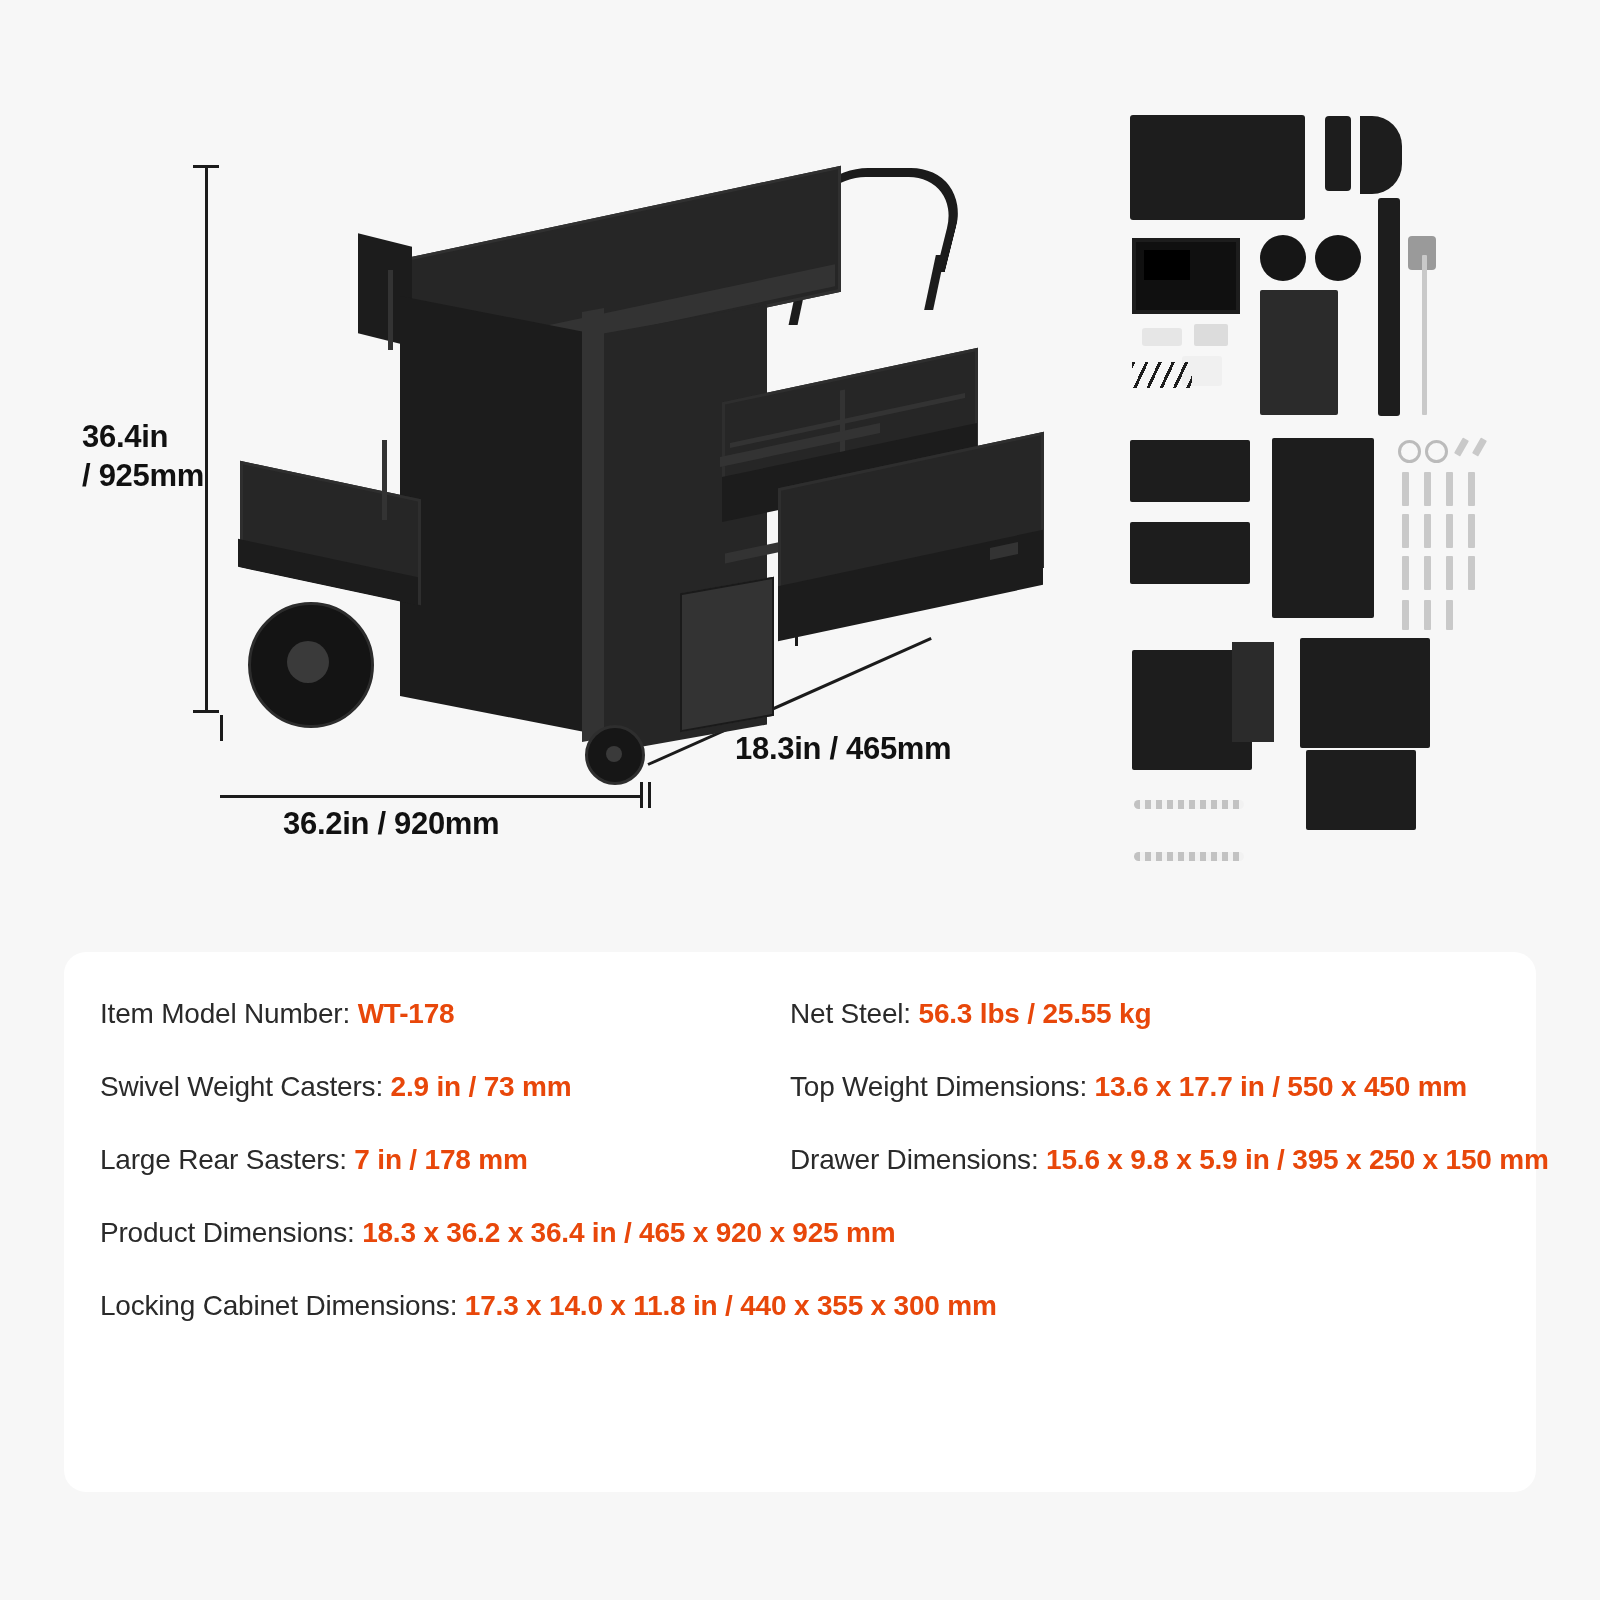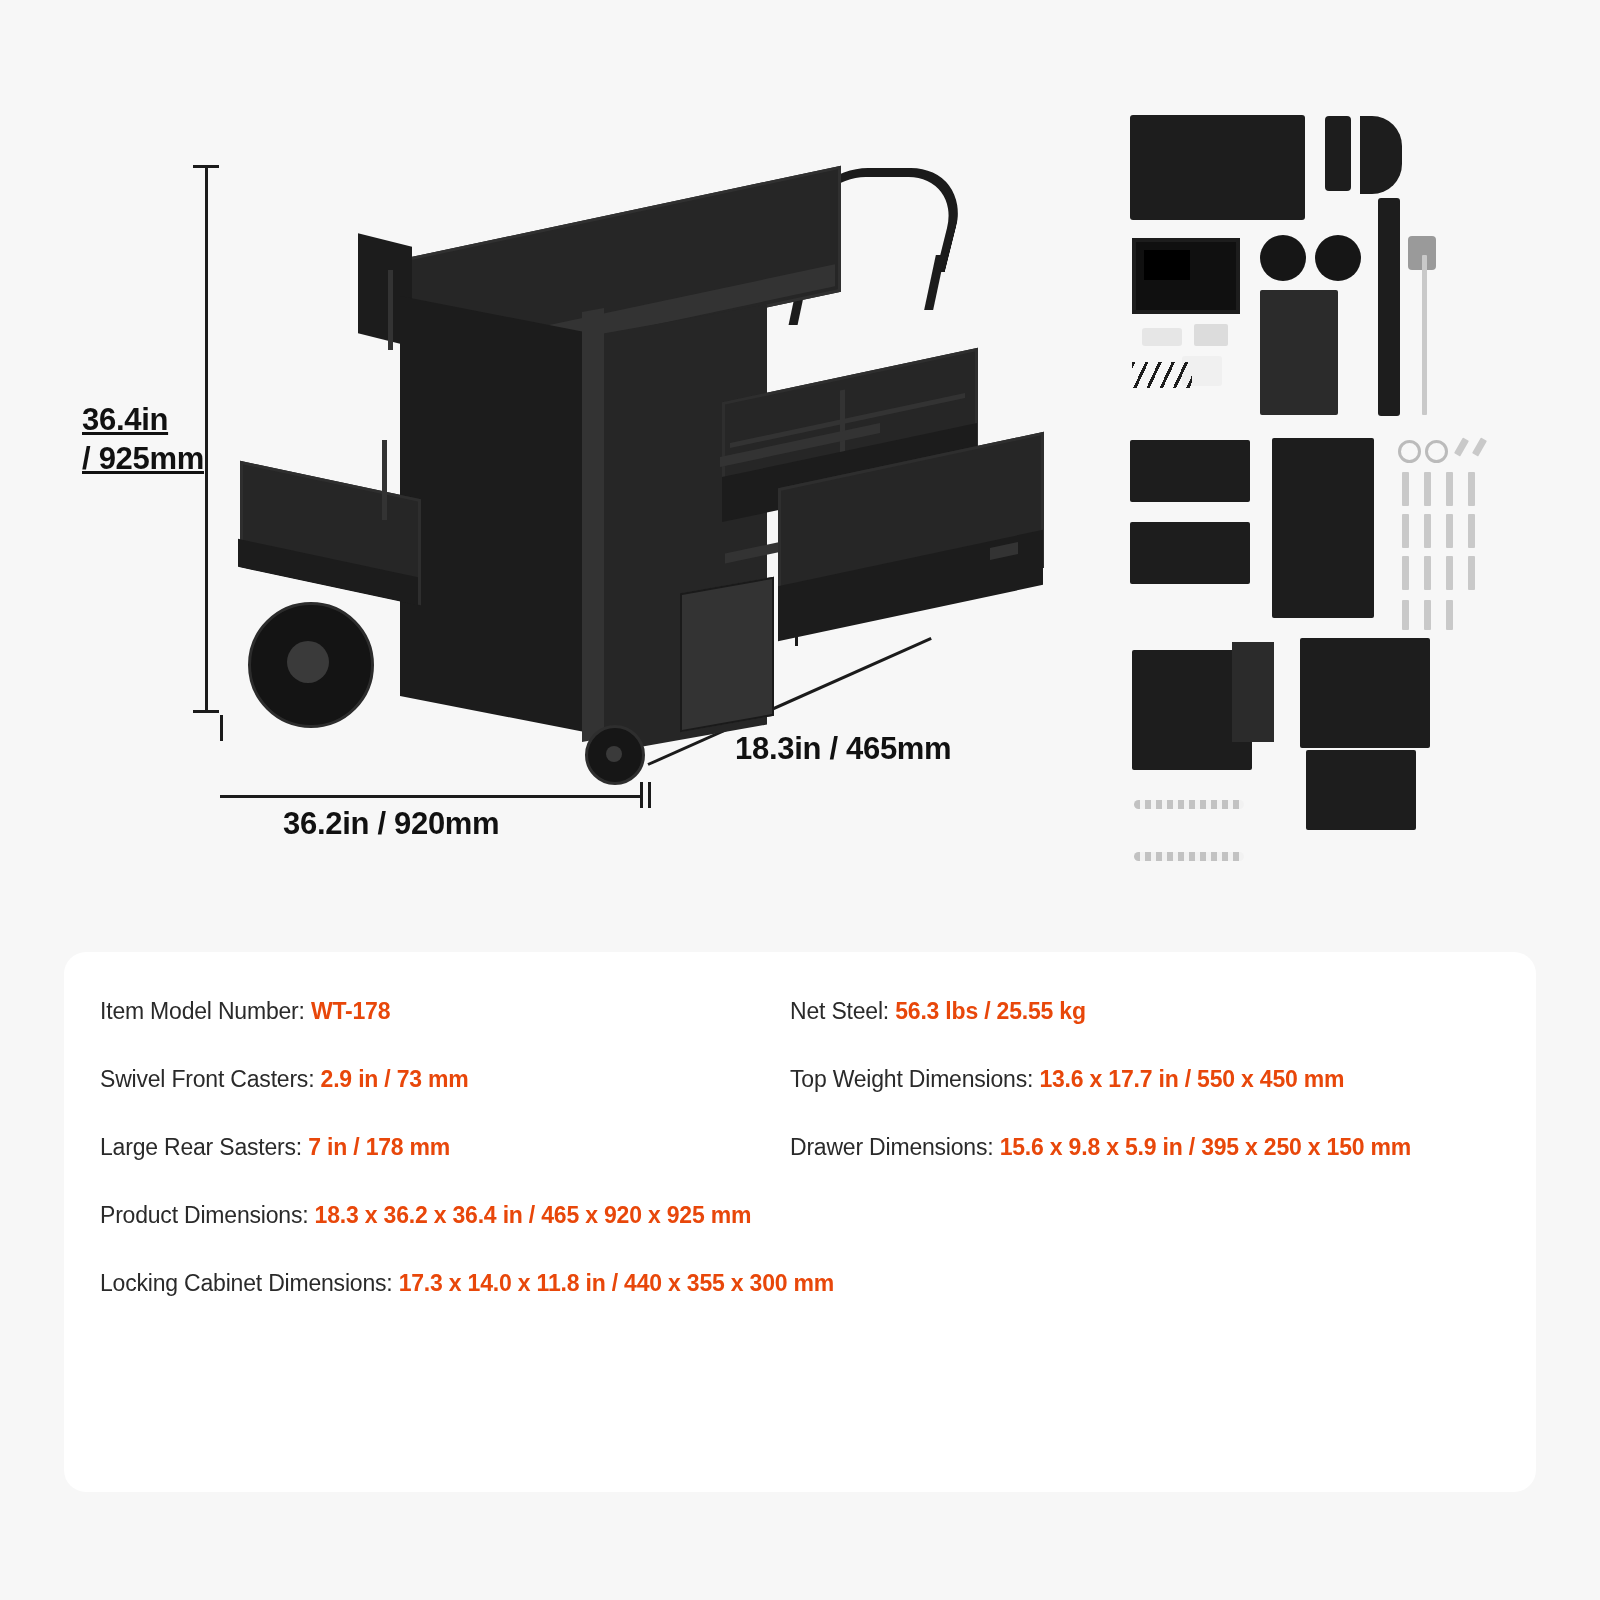--- a/index.html
+++ b/index.html
@@ -128,40 +128,40 @@
     background: #ffffff;
     border-radius: 22px;
   }
   .spec-col {
     position: absolute;
     top: 46px;
   }
   .spec-col.left { left: 36px; width: 700px; }
   .spec-col.right { left: 726px; width: 730px; }
   .spec-row {
-    font-size: 23px;
+    font-size: 28px;
     color: #2a2a2a;
     margin-bottom: 41px;
     white-space: nowrap;
     letter-spacing: -0.2px;
   }
   .spec-row .val {
     color: #e8470a;
     font-weight: bold;
   }
 </style>
 </head>
 <body>
 
 <div class="illustration-area">
 
   <div class="dim-line-v" style="left:205px; top:165px; height:545px;"></div>
   <div class="tick-h" style="left:193px; top:165px;"></div>
   <div class="tick-h" style="left:193px; top:710px;"></div>
-  <div class="dim-label" style="left:82px; top:401px;text-decoration:underline;">
+  <div class="dim-label" style="left:82px; top:418px;">
     <div>36.4in</div>
     <div>/ 925mm</div>
   </div>
 
   <div class="dim-line-h" style="left:220px; top:795px; width:420px;"></div>
   <div class="tick-v" style="left:220px; top:715px;"></div>
   <div class="tick-v" style="left:640px; top:782px;"></div>
   <div class="tick-v" style="left:648px; top:782px;"></div>
   <div class="dim-label" style="left:283px; top:805px;">36.2in / 920mm</div>
 
@@ -271,21 +271,21 @@
 </div>
 
 <div class="spec-card">
 
   <div class="spec-col left">
     <div class="spec-row">
       <span>Item Model Number:</span>
       <span class="val">WT-178</span>
     </div>
     <div class="spec-row">
-      <span>Swivel Front Casters:</span>
+      <span>Swivel Weight Casters:</span>
       <span class="val">2.9 in / 73 mm</span>
     </div>
     <div class="spec-row">
       <span>Large Rear Sasters:</span>
       <span class="val">7 in / 178 mm</span>
     </div>
     <div class="spec-row">
       <span>Product Dimensions:</span>
       <span class="val">18.3 x 36.2 x 36.4 in / 465 x 920 x 925 mm</span>
     </div>

